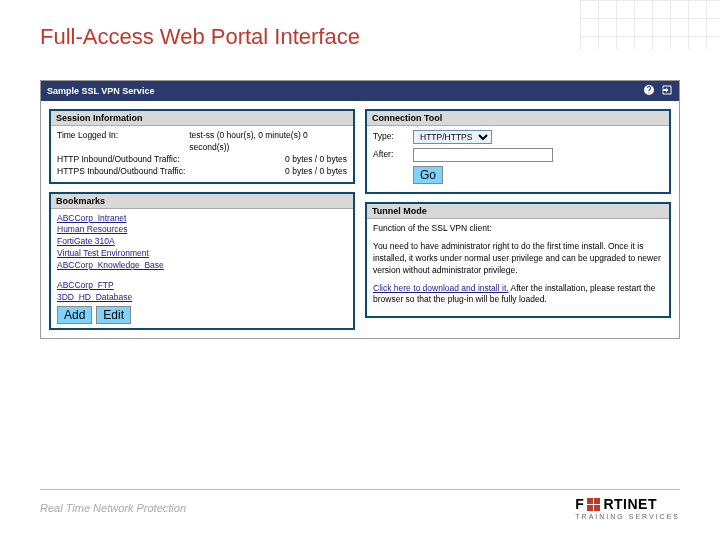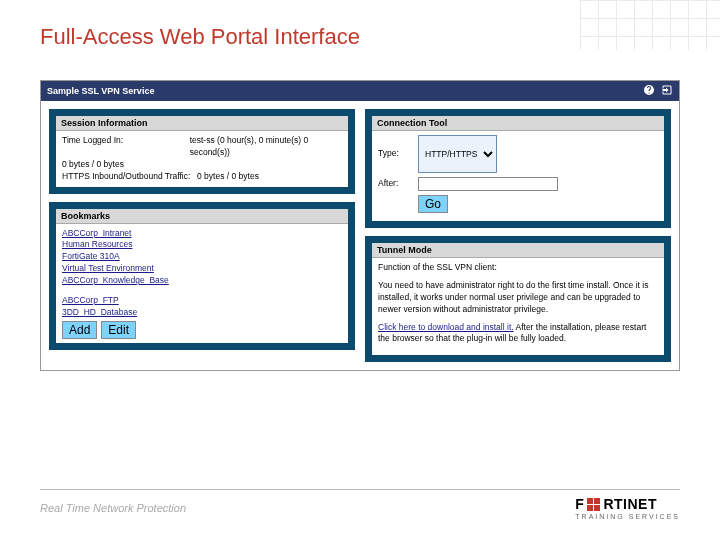--- a/index.html
+++ b/index.html
@@ -47,47 +47,47 @@
   }
   .portal-header-icons { display: flex; gap: 6px; }
   .portal-header-icons svg { width: 12px; height: 12px; fill: #fff; cursor: pointer; }
   .portal-body {
     display: flex;
     gap: 10px;
     padding: 8px;
     background: #fff;
   }
   .col { flex: 1; display: flex; flex-direction: column; gap: 8px; }
-  .panel { border: 7px solid #0c4a6e; }
+  .panel { border: 2px solid #0c4a6e; }
   .panel-header {
     background: #d8d8d8;
     border-bottom: 1px solid #aaa;
     font-weight: bold;
     padding: 2px 5px;
     font-size: 9px;
   }
   .panel-body { padding: 4px 6px; font-size: 8.5px; line-height: 1.4; }
-  .sess-row { display: flex; }
+  .sess-row { display: flex; justify-content: space-between; }
   .sess-label { width: 135px; }
   .bookmark-list a { color: #1a1a8a; text-decoration: underline; display: block; line-height: 1.4; cursor: pointer; }
   .btn {
     font-size: 12px;
     padding: 1px 6px;
     background: #7dd3fc;
     border: 1px solid #888;
     cursor: pointer;
   }
   .btn-row { margin-top: 2px; display: flex; gap: 4px; }
   .ct-row { display: flex; align-items: center; margin-bottom: 4px; }
   .ct-label { width: 40px; }
   select.ct-select {
     font-size: 8.5px;
     border: 1px solid #6a8ab8;
     background: #eaf2fb;
-    padding: 12px 2px;
+    padding: 0 2px;
   }
   input.ct-host {
     font-size: 8.5px;
     border: 1px solid #888;
     width: 140px;
     padding: 1px 2px;
   }
   .tunnel-body p { margin-bottom: 6px; }
   .tunnel-body a { color: #1a1a8a; text-decoration: underline; cursor: pointer; }
   .footer {
@@ -139,20 +139,21 @@
 
     <div class="col">
       <div class="panel">
         <div class="panel-header">Session Information</div>
         <div class="panel-body">
           <div class="sess-row">
             <span class="sess-label">Time Logged In:</span>
             <span>test-ss (0 hour(s), 0 minute(s) 0 second(s))</span>
           </div>
           <div class="sess-row">
+            <span class="sess-label">HTTP Inbound/Outbound Traffic:</span>
             <span>0 bytes / 0 bytes</span>
           </div>
           <div class="sess-row">
             <span class="sess-label">HTTPS Inbound/Outbound Traffic:</span>
             <span>0 bytes / 0 bytes</span>
           </div>
         </div>
       </div>
 
       <div class="panel">

